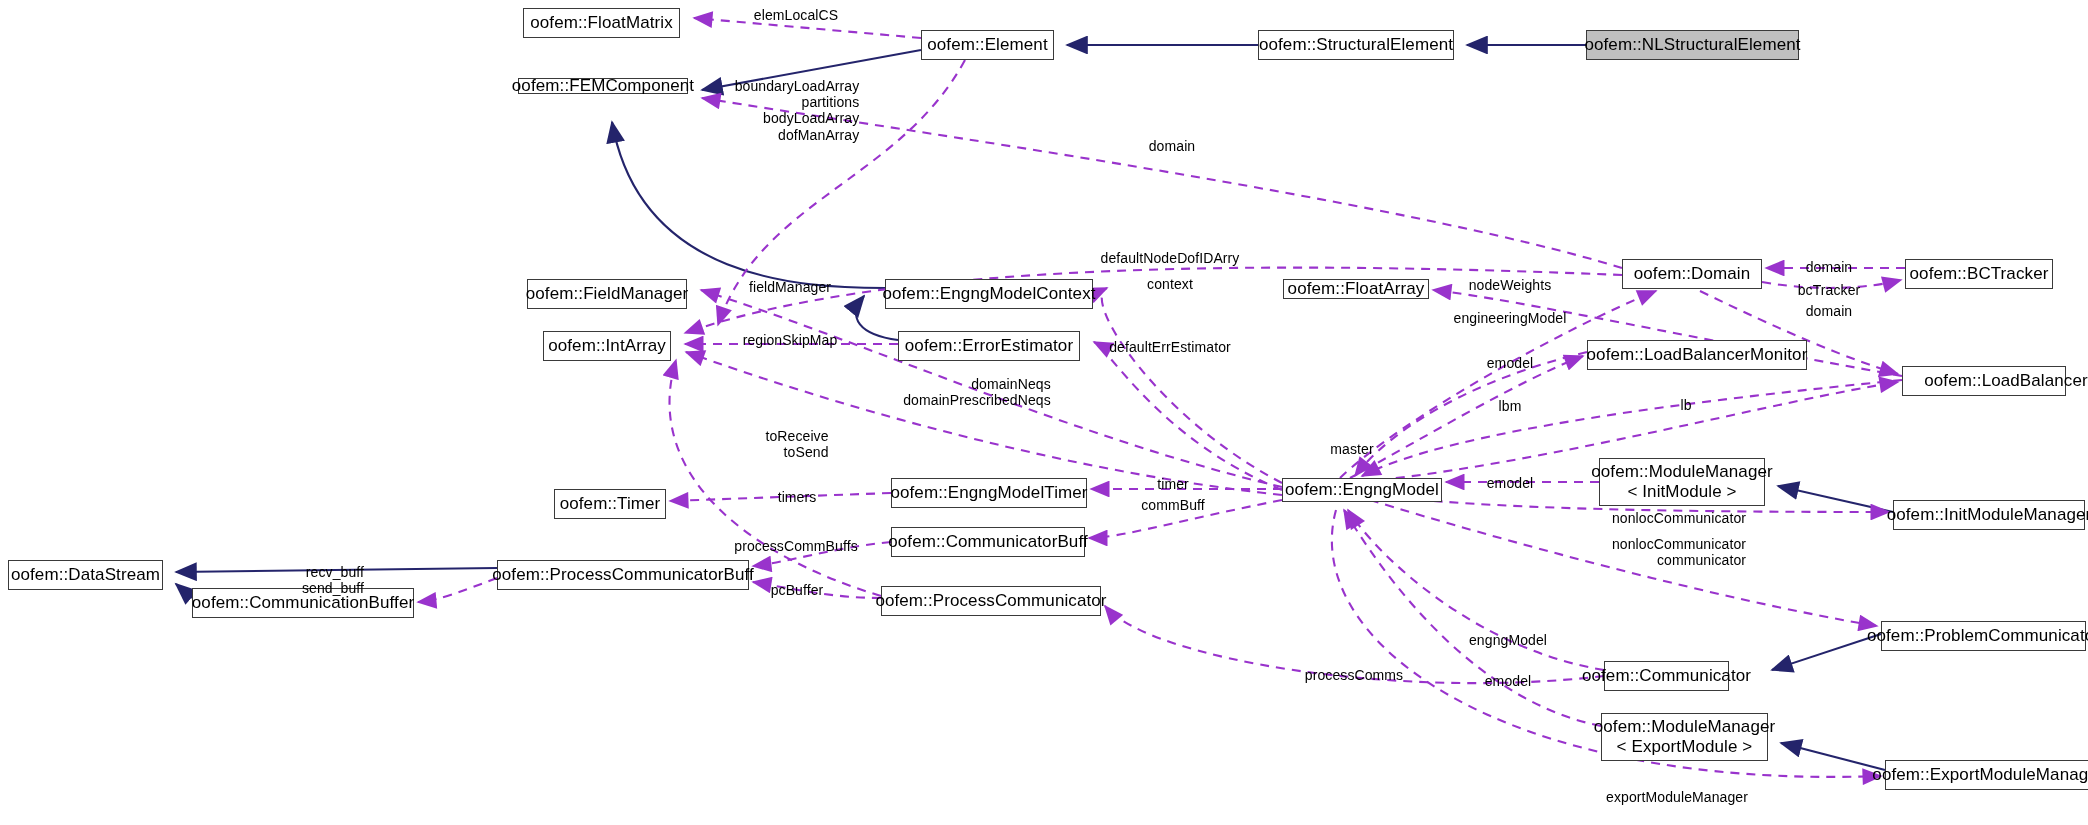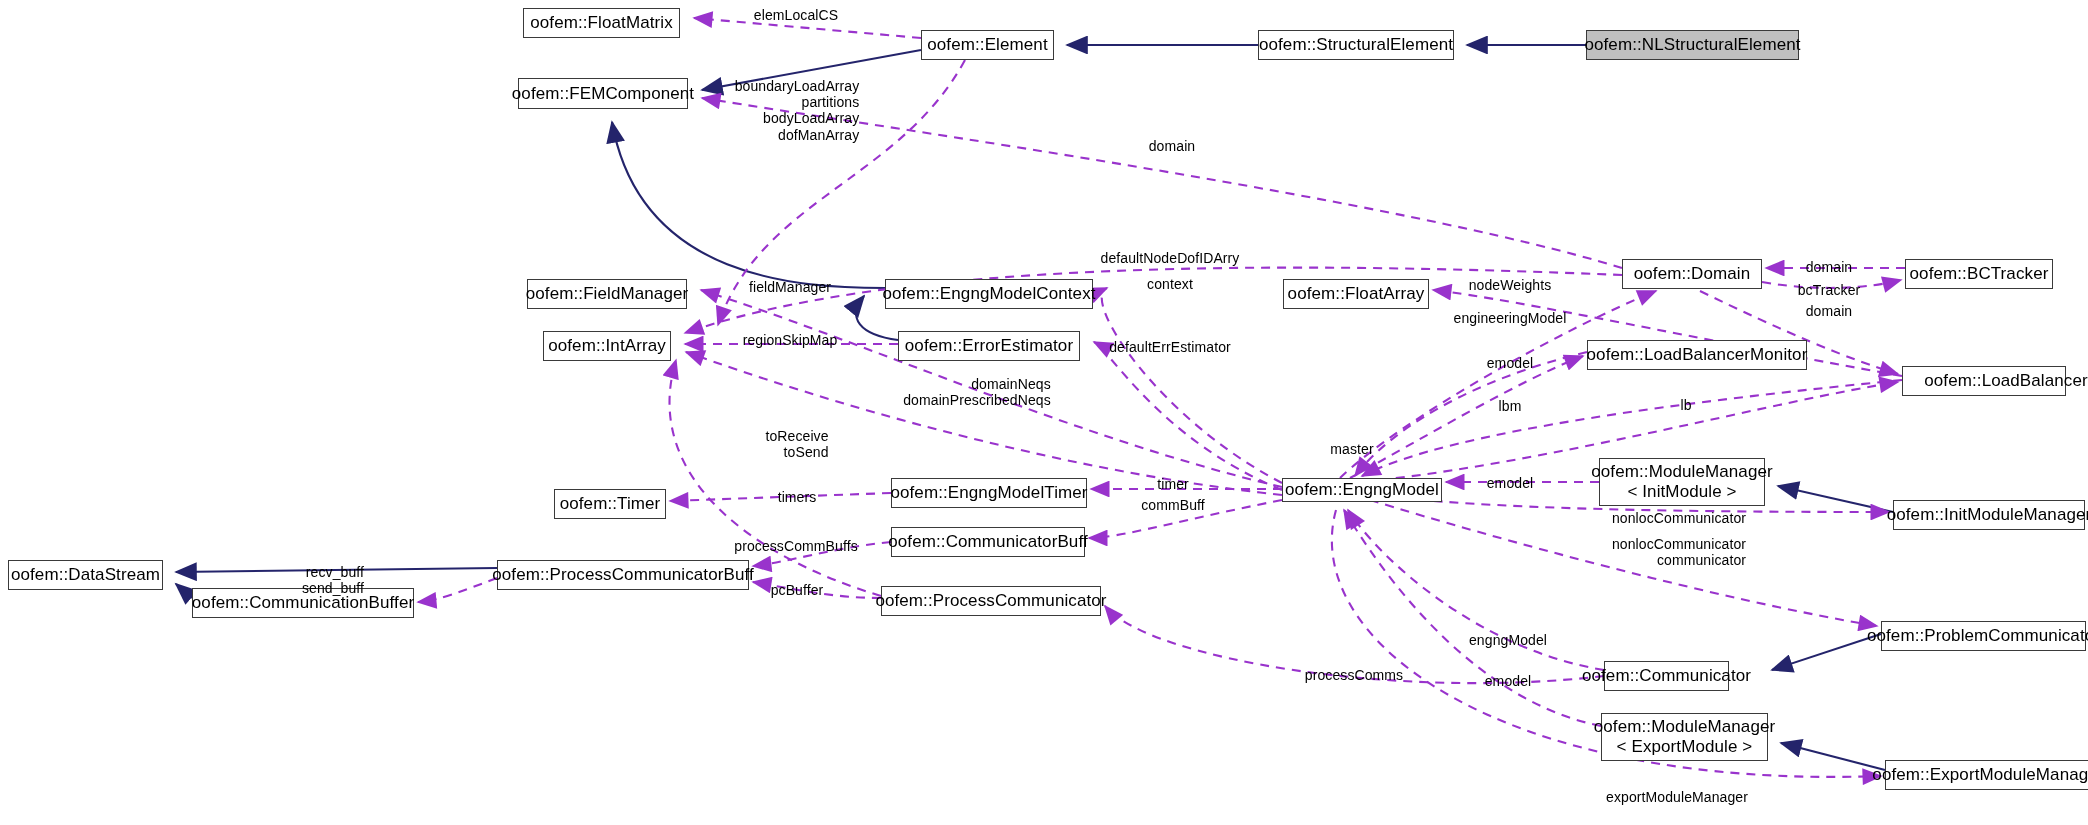--- a/index.html
+++ b/index.html
@@ -124,36 +124,36 @@
   </div>
   <div class="node" style="left:921px;top:30px;width:133px;height:30px;">
     <span>oofem::Element</span>
   </div>
   <div class="node" style="left:1258px;top:30px;width:196px;height:30px;">
     <span>oofem::StructuralElement</span>
   </div>
   <div class="node focus" style="left:1586px;top:30px;width:213px;height:30px;">
     <span>oofem::NLStructuralElement</span>
   </div>
-  <div class="node" style="left:518px;top:78px;width:170px;height:31px;">
+  <div class="node" style="left:518px;top:78px;width:170px;height:16px;">
     <span>oofem::FEMComponent</span>
   </div>
   <div class="node" style="left:1622px;top:259px;width:140px;height:30px;">
     <span>oofem::Domain</span>
   </div>
   <div class="node" style="left:1905px;top:259px;width:148px;height:30px;">
     <span>oofem::BCTracker</span>
   </div>
   <div class="node" style="left:527px;top:279px;width:160px;height:30px;">
     <span>oofem::FieldManager</span>
   </div>
   <div class="node" style="left:885px;top:279px;width:208px;height:30px;">
     <span>oofem::EngngModelContext</span>
   </div>
-  <div class="node" style="left:1283px;top:279px;width:146px;height:30px;">
+  <div class="node" style="left:1283px;top:279px;width:146px;height:20px;">
     <span>oofem::FloatArray</span>
   </div>
   <div class="node" style="left:543px;top:331px;width:128px;height:30px;">
     <span>oofem::IntArray</span>
   </div>
   <div class="node" style="left:898px;top:331px;width:182px;height:30px;">
     <span>oofem::ErrorEstimator</span>
   </div>
   <div class="node" style="left:1587px;top:340px;width:220px;height:30px;">
     <span>oofem::LoadBalancerMonitor</span>

